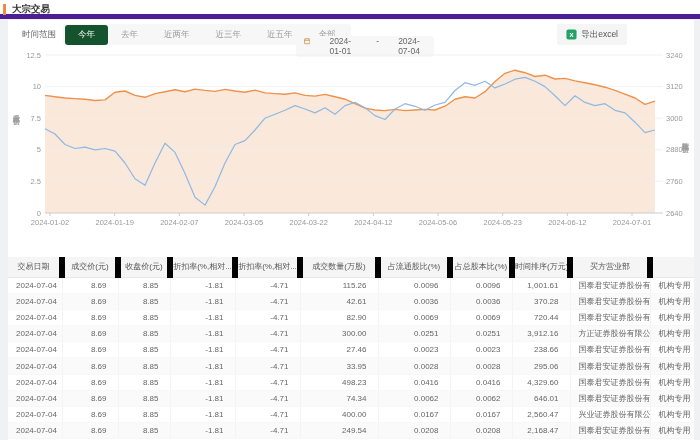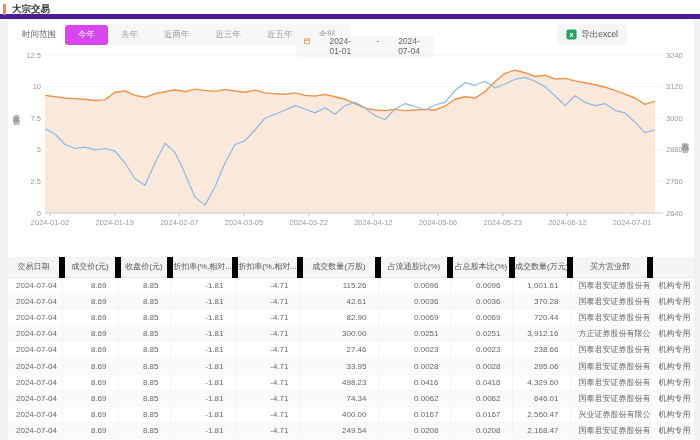--- a/index.html
+++ b/index.html
@@ -12,21 +12,21 @@
   .title { position:absolute; left:12px; top:3px; font-size:9.5px; font-weight:bold; color:#333; }
 
   
   .card { position:absolute; left:8px; top:20px; width:686px; height:420px; background:#fff; overflow:hidden; }
 
   
   .toolbar { position:absolute; left:0; top:0; width:686px; height:30px; }
   .tr-label { position:absolute; left:14px; top:9px; font-size:8.5px; color:#666; }
   .pillgroup { position:absolute; left:55px; top:4px; height:21px; display:flex; align-items:center; background:#F7F7F8; border-radius:3px; padding:0 2px; }
   .pill { font-size:8.5px; color:#999; padding:4px 13px; border-radius:3px; cursor:pointer; white-space:nowrap; }
-  .pill.active { background:#d946ef; color:#fff; }
+  .pill.active { background:#14532d; color:#fff; }
   .datebox { position:absolute; left:288px; top:16px; height:21px; width:138px; background:#F7F7F8; border-radius:3px; display:flex; align-items:flex-start; gap:19px; padding:0 8px; font-size:8.5px; color:#666; }
   .btn { position:absolute; top:4px; height:21px; background:#F5F5F6; border-radius:2px; display:flex; align-items:center; gap:4px; padding:0 9px; font-size:8.5px; color:#555; cursor:pointer; white-space:nowrap; }
   .btn-sort { right:158px; }
   .btn-export { right:67px; }
 
   
   .chart { position:absolute; left:0; top:28px; width:686px; height:190px; }
   .vtitle { position:absolute; font-size:7.5px; color:#999; writing-mode:vertical-rl; text-orientation:upright; letter-spacing:1px; }
   .vtitle-left { left:3px; top:60px; }
   .vtitle-right { left:672px; top:88px; }
@@ -163,21 +163,21 @@
         <thead>
           <tr>
             <th>交易日期</th>
             <th>成交价(元)</th>
             <th>收盘价(元)</th>
             <th>折扣率(%,相对...</th>
             <th>折扣率(%,相对...</th>
             <th>成交数量(万股)</th>
             <th>占流通股比(%)</th>
             <th>占总股本比(%)</th>
-            <th>成交数量(万元)</th>
+            <th>时间排序(万元)</th>
             <th>买方营业部</th>
             <th></th>
           </tr>
         </thead>
         <tbody>
           <tr>
             <td class="al">2024-07-04</td>
             <td class="ar">8.69</td>
             <td class="ar">8.85</td>
             <td class="ar">-1.81</td>

